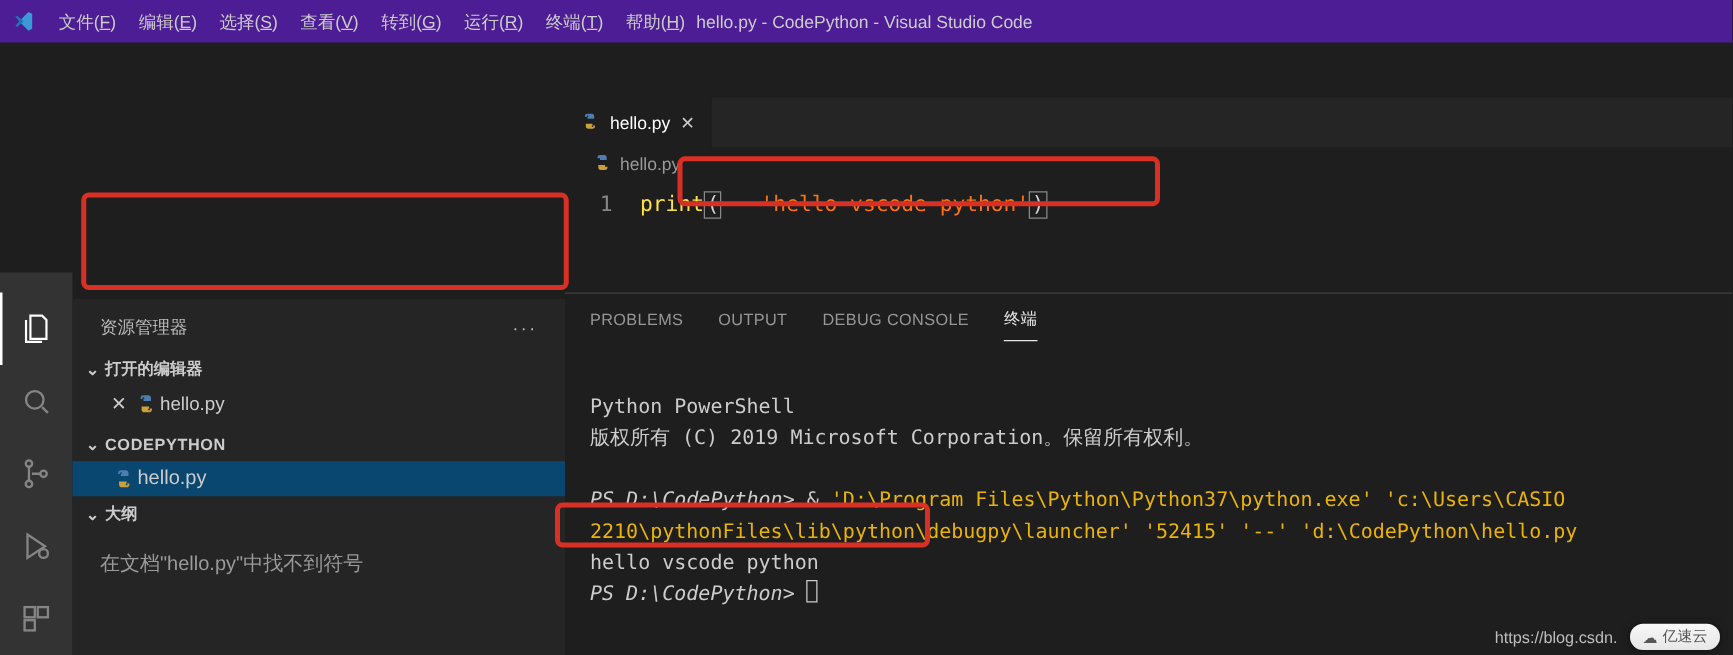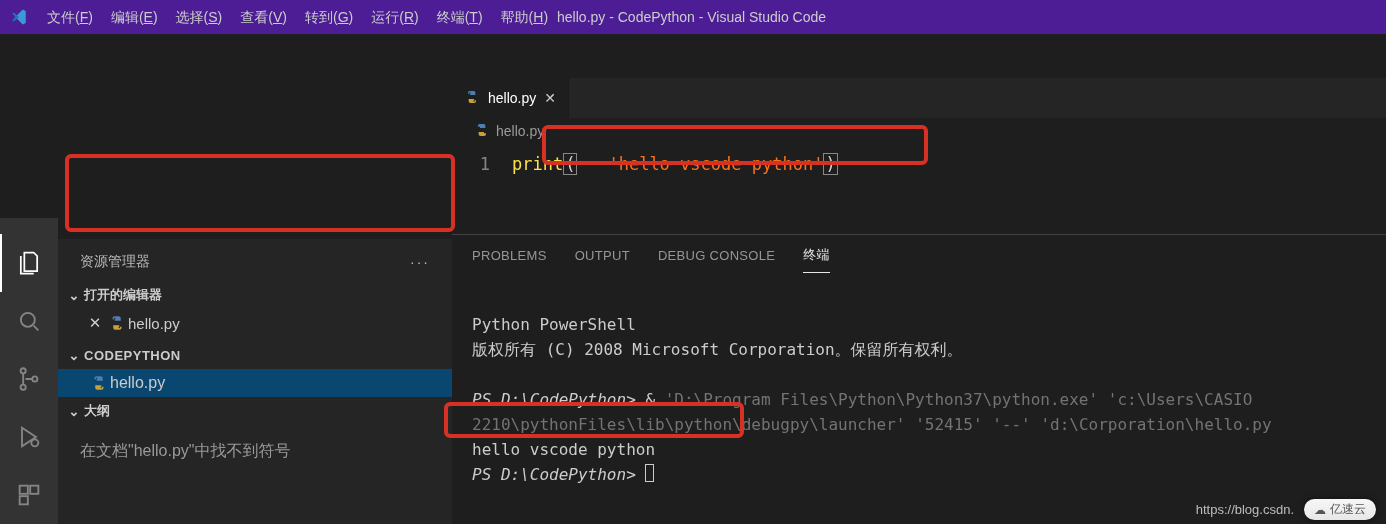--- a/index.html
+++ b/index.html
@@ -121,21 +121,21 @@
     padding: 12px 20px 0 20px;
     font-family: Consolas, monospace;
     font-size: 16px;
     line-height: 25px;
     color: #cccccc;
     white-space: pre;
     overflow: hidden;
   }
   .term .ps { color: #cccccc; font-style: italic; }
   .term .amp { color: #cccccc; }
-  .term .q { color: #737373; }
+  .term .q { color: #eab308; }
   .term-cursor { display: inline-block; width: 9px; height: 18px; border: 1px solid #cccccc; vertical-align: -2px; }
 
   
   .watermark {
     position: absolute; right: 10px; bottom: 4px;
     display: flex; align-items: center; gap: 10px;
     color: #bdbdbd; font-size: 13px;
   }
   .wm-badge {
     background: linear-gradient(#f7f7f7,#e7e7e7);
@@ -287,24 +287,24 @@
 
     <div class="panel">
       <div class="panel-tabs">
         <span class="panel-tab">PROBLEMS</span>
         <span class="panel-tab">OUTPUT</span>
         <span class="panel-tab">DEBUG CONSOLE</span>
         <span class="panel-tab active">终端</span>
       </div>
       <div class="term">
 <span>Python PowerShell</span>
-<span>版权所有 (C) 2008 Microsoft Corporation。保留所有权利。</span>
+<span>版权所有 (C) 2019 Microsoft Corporation。保留所有权利。</span>
 
 <span class="ps">PS D:\CodePython&gt; </span><span class="amp">&amp; </span><span class="q">'D:\Program Files\Python\Python37\python.exe'</span><span> </span><span class="q">'c:\Users\CASIO</span>
-<span class="q">2210\pythonFiles\lib\python\debugpy\launcher'</span><span> </span><span class="q">'52415'</span><span> </span><span class="q">'--'</span><span> </span><span class="q">'d:\Corporation\hello.py</span>
+<span class="q">2210\pythonFiles\lib\python\debugpy\launcher'</span><span> </span><span class="q">'52415'</span><span> </span><span class="q">'--'</span><span> </span><span class="q">'d:\CodePython\hello.py</span>
 <span>hello vscode python</span>
 <span class="ps">PS D:\CodePython&gt; </span><span class="term-cursor"></span>
       </div>
     </div>
   </div>
 </div>
 
 <div class="annot" style="left:65px; top:154px; width:390px; height:78px;"></div>
 <div class="annot" style="left:542px; top:125px; width:386px; height:40px;"></div>
 <div class="annot" style="left:444px; top:402px; width:300px; height:36px;"></div>

